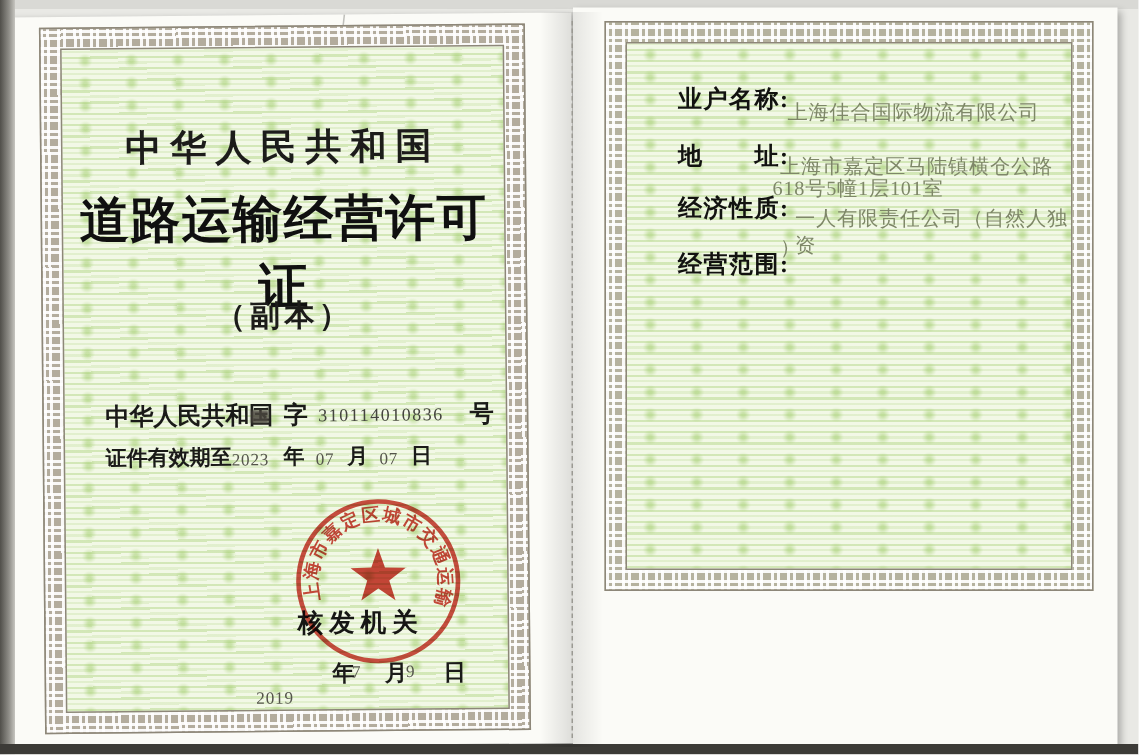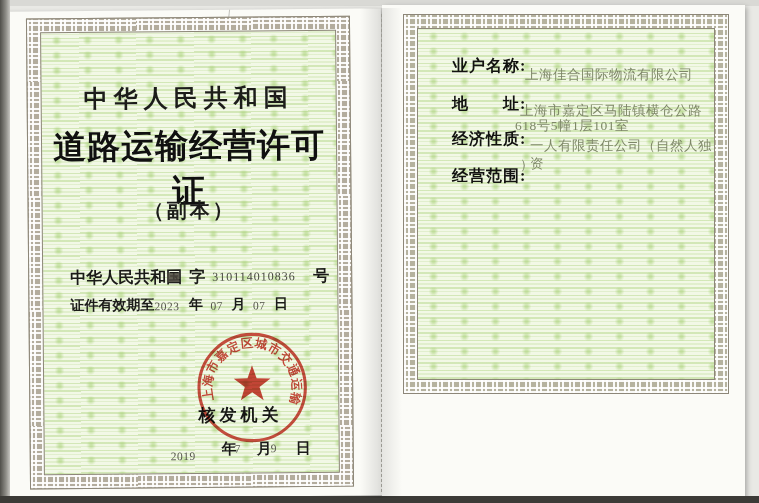--- a/index.html
+++ b/index.html
@@ -120,21 +120,21 @@
             </defs>
             <circle cx="60" cy="60" r="55" fill="none" stroke="#c9372a" stroke-width="3.2" opacity="0.88"></circle>
             <text font-size="12.5" fill="#c9372a" opacity="0.9" font-weight="bold" letter-spacing="1" font-family="Liberation Serif, serif">
               <textPath href="#sealArc" startOffset="2">上海市嘉定区城市交通运输管理所</textPath>
             </text>
             <polygon points="60,37 64.7,50.5 79,50.8 67.6,59.5 71.8,73.2 60,65 48.2,73.2 52.4,59.5 41,50.8 55.3,50.5" fill="#c9372a" opacity="0.92"></polygon>
           </svg>
         </div>
 
         <div class="abs issue-date">
-          <span class="typed" style="left:126px;top:10px">2019</span>
+          <span class="typed" style="left:126px;top:20px">2019</span>
           <span style="left:177px">年</span>
           <span class="typed" style="left:190px;top:3px">7</span>
           <span style="left:212px">月</span>
           <span class="typed" style="left:226px;top:3px">9</span>
           <span style="left:251px">日</span>
         </div>
 
       </div>
     </div>
   </div>

